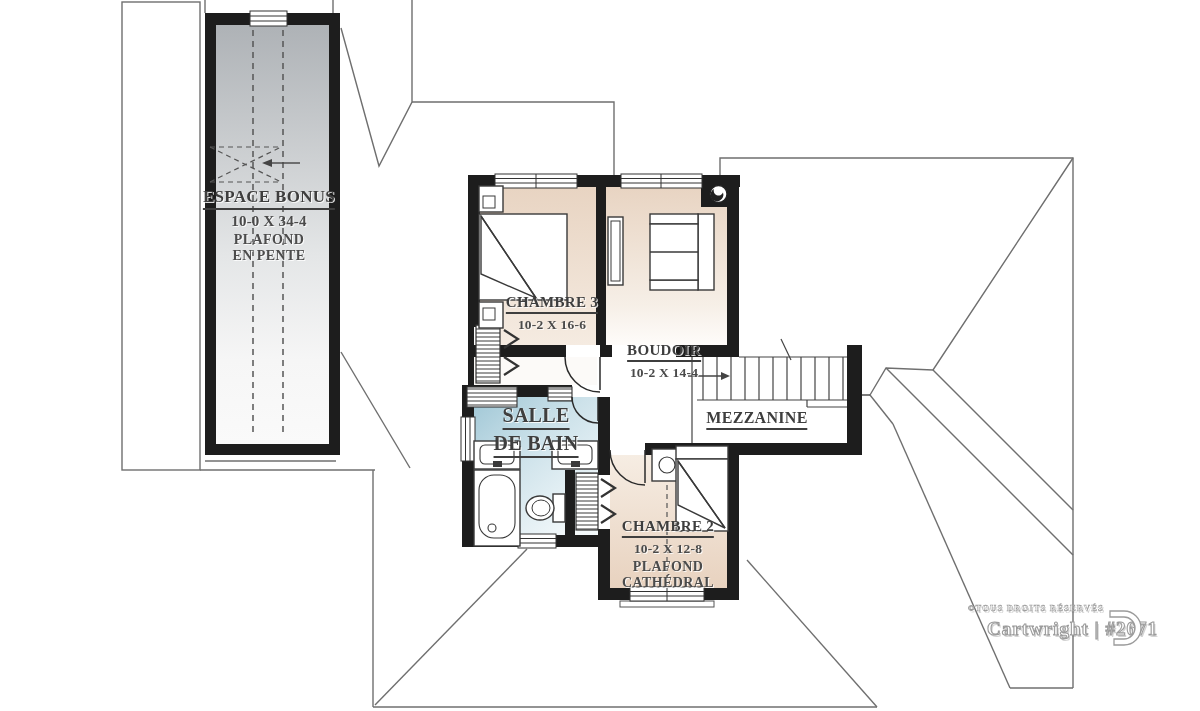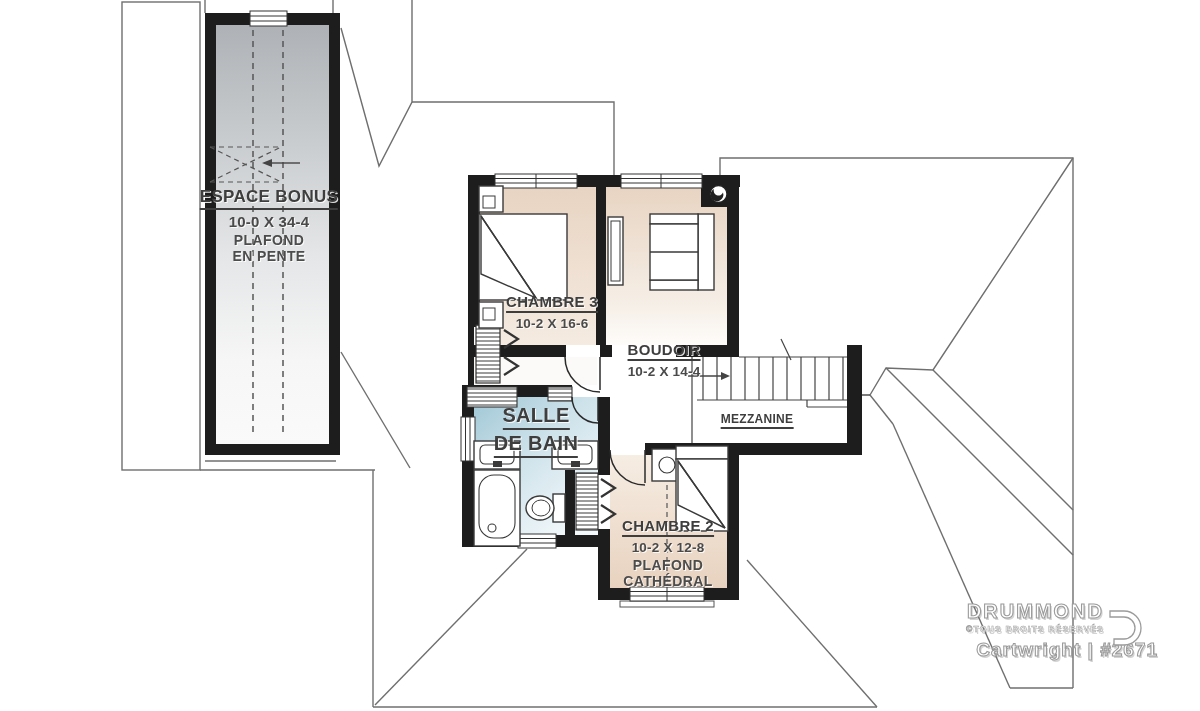--- a/index.html
+++ b/index.html
@@ -1,23 +1,23 @@
 <!DOCTYPE html>
 <html><head>
 <meta charset="utf-8">
 <style>
   html,body{margin:0;padding:0;background:#fff;}
   #canvas{position:relative;width:1200px;height:711px;background:#fff;overflow:hidden;
-          font-family:Liberation Sans, sans-serif;}
+          font-family:Liberation Serif, serif;}
   #plan-svg{position:absolute;left:0;top:0;}
   .label{position:absolute;transform:translateX(-50%);text-align:center;white-space:nowrap;
          color:#3e3e3e;text-shadow:1px 1px 0 rgba(255,255,255,.85);}
   .room-title{display:inline-block;font-weight:700;border-bottom:2.5px solid #3e3e3e;
               padding-bottom:1px;letter-spacing:.3px;}
-  .t17{font-size:17px;} .t15{font-size:15px;} .t14{font-size:20px;} .t13{font-size:12px;}
+  .t17{font-size:17px;} .t15{font-size:15px;} .t14{font-size:20px;} .t13{font-size:16px;}
   .dims{display:block;font-weight:700;font-size:13.5px;color:#4a4a4a;margin-top:3px;letter-spacing:.2px;}
   .note{display:block;font-weight:700;font-size:14px;color:#4c4c4c;margin-top:2px;letter-spacing:.4px;}
   .stack .room-title{margin-top:2px;}
   
   #logo{position:absolute;top:601px;right:42px;text-align:right;}
   .knock{color:#fff;-webkit-text-stroke:1.1px #9b9b9b;text-shadow:1.5px 1.5px 0 rgba(110,110,110,.30);}
   .logo-l1,.logo-l2{font-weight:700;font-size:20px;letter-spacing:2px;line-height:21px;padding-right:54px;}
   .logo-rights{font-weight:700;font-size:8.5px;letter-spacing:1.2px;-webkit-text-stroke:.5px #9b9b9b;
                margin-top:2px;padding-right:54px;}
   .logo-plan{font-weight:700;font-size:19px;letter-spacing:1px;margin-top:5px;}
@@ -337,21 +337,20 @@
   <span class="room-title t15">CHAMBRE 2</span>
   <span class="dims">10-2 X 12-8</span>
   <span class="note">PLAFOND</span>
   <span class="note" style="margin-top:0;">CATHÉDRAL</span>
 </div>
 
 <div id="logo">
   <svg id="logo-d" width="48" height="46" viewBox="0 0 48 46">
     <path d="M6,6 L20,6 A17,17 0 0 1 20,40 L10,40 L10,34 L20,34 A11,11 0 0 0 20,12 L6,12 Z" fill="#fff" stroke="#9b9b9b" stroke-width="1.3"></path>
   </svg>
-  <div class="logo-l2 knock">DRUMMOND</div>
   <div class="logo-rights knock">©TOUS DROITS RÉSERVÉS</div>
   <div class="logo-plan knock">
     <span>Cartwright</span>
     <span>|</span>
     <span>#2671</span>
   </div>
 </div>
 
 </div>
 

